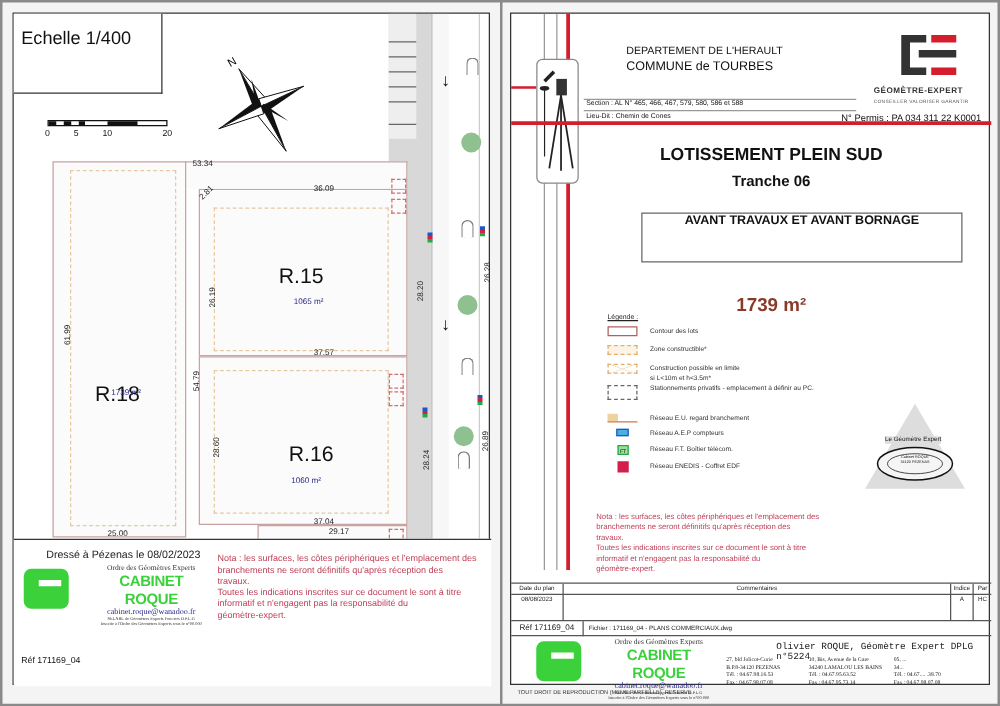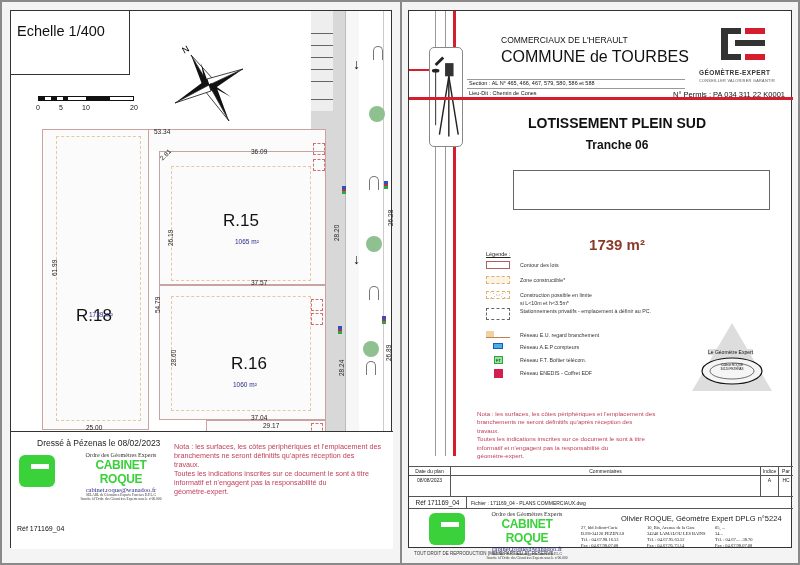--- a/index.html
+++ b/index.html
@@ -44,21 +44,21 @@
   .cab .mail { font-family: "Liberation Serif", serif; font-size: 6.5px; color: #2a2a8a; }
   .cab .small { font-family: "Liberation Serif", serif; font-size: 3.5px; }
   .ref-left { position: absolute; left: 6px; top: 99px; font-size: 7px; color: #111; }
   .nota { position: absolute; font-size: 7.2px; color: #c0415a; line-height: 9px; }
 
   
   .rail-line { position: absolute; background: #999; width: 1px; }
   .red-rail { position: absolute; background: #d41e2e; }
   .device-box { position: absolute; left: 20px; top: 36px; width: 34px; height: 100px; border: 1px solid #888; border-radius: 5px; background: #fff; }
   .hdr-dept { position: absolute; left: 92px; top: 24px; font-size: 8.5px; color: #111; }
-  .hdr-commune { position: absolute; left: 92px; top: 37px; font-size: 16px; color: #111; }
+  .hdr-commune { position: absolute; left: 92px; top: 37px; font-size: 10px; color: #111; }
   .hdr-line { position: absolute; height: 1px; background: #999; }
   .hdr-section, .hdr-lieu { position: absolute; left: 60px; font-size: 5.5px; color: #111; }
   .hdr-permis { position: absolute; right: 6px; top: 79px; font-size: 7.5px; color: #111; }
   .ge-logo { position: absolute; left: 310px; top: 15px; width: 50px; height: 35px; }
   .ge-title { position: absolute; left: 290px; top: 58px; font-size: 6.5px; font-weight: bold; color: #333; letter-spacing: 0.4px; }
   .ge-sub { position: absolute; left: 290px; top: 68px; font-size: 3.8px; color: #555; letter-spacing: 0.3px; }
   .red-band { position: absolute; left: 0; top: 86px; width: 384px; height: 3px; background: #d41e2e; }
   .title-lot { position: absolute; left: 0; width: 384px; text-align: center; color: #111; }
   .plan-box { position: absolute; left: 88px; top: 62px; width: 257px; height: 40px; border: 1px solid #666; text-align: center; color: #111; }
   .lot-num { position: absolute; left: 0; width: 384px; text-align: center; font-size: 15px; color: #8b3a2a; }
@@ -67,21 +67,21 @@
   .legend-title { position: absolute; left: 77px; top: 0; font-size: 5.5px; color: #222; text-decoration: underline; }
   .leg-row { position: absolute; left: 77px; display: flex; align-items: flex-start; }
   .leg-sym { width: 24px; height: 8px; margin-right: 10px; flex: none; }
   .leg-text { font-size: 5.3px; color: #333; line-height: 8px; }
   .ge-stamp { position: absolute; left: 281px; top: 70px; width: 84px; height: 72px; }
   .table-area { position: absolute; left: 0; width: 384px; font-size: 5px; color: #222; }
   .trow { position: absolute; left: 0; width: 384px; border-top: 1px solid #555; }
   .tcell { position: absolute; top: 0; border-right: 1px solid #555; text-align: center; }
   .footer-r { position: absolute; left: 0; width: 384px; }
   .addr { position: absolute; font-family: "Liberation Serif", serif; font-size: 4.5px; color: #222; line-height: 6px; }
-  .olivier { position: absolute; font-family: Liberation Sans, sans-serif; font-size: 7.5px; color: #222; padding-left: 40px; }
+  .olivier { position: absolute; font-family: Liberation Mono, monospace; font-size: 7.5px; color: #222; padding-left: 40px; }
   .copyright { position: absolute; left: 12px; top: 549px; font-size: 4.5px; color: #333; }
 </style>
 </head>
 <body>
 
 <div class="sheet" id="left-sheet">
   <div class="frame" id="left-frame">
     <div class="map">
 
       <div class="road" style="left:300px;top:0;width:34px;height:420px;"></div>
@@ -212,21 +212,21 @@
         <line x1="6" y1="16" x2="14" y2="8" stroke="#222" stroke-width="3"></line>
         <rect x="16" y="14" width="9" height="14" fill="#333"></rect>
         <line x1="20" y1="28" x2="10" y2="90" stroke="#222" stroke-width="1.5"></line>
         <line x1="20" y1="28" x2="20" y2="92" stroke="#222" stroke-width="1.5"></line>
         <line x1="20" y1="28" x2="30" y2="90" stroke="#222" stroke-width="1.5"></line>
         <ellipse cx="6" cy="22" rx="4" ry="2" fill="#222"></ellipse>
         <line x1="6" y1="22" x2="6" y2="80" stroke="#222" stroke-width="1"></line>
       </svg>
     </div>
 
-    <span class="hdr-dept">COMMERCIAUX DE L'HERAULT</span>
+    <span class="hdr-dept">DEPARTEMENT DE L'HERAULT</span>
     <span class="hdr-commune">COMMUNE  de TOURBES</span>
     <div class="hdr-line" style="left:58px;top:68px;width:218px;"></div>
     <span class="hdr-section" style="top:69px;">Section  : AL N° 465, 466, 467, 579, 580, 586 et 588</span>
     <div class="hdr-line" style="left:58px;top:77px;width:218px;"></div>
     <span class="hdr-lieu" style="top:79px;">Lieu-Dit : Chemin de Cones</span>
     <span class="hdr-permis">N° Permis :  PA 034 311 22 K0001</span>
 
     <svg class="ge-logo" viewBox="0 0 50 35">
       <path d="M2 2 H22 V8 H9 V28 H22 V34 H2 Z" fill="#333"></path>
       <rect x="26" y="2" width="20" height="6" fill="#d41e2e"></rect>
@@ -234,20 +234,21 @@
       <rect x="26" y="28" width="20" height="6" fill="#d41e2e"></rect>
     </svg>
     <span class="ge-title">GÉOMÈTRE-EXPERT</span>
     <span class="ge-sub">CONSEILLER VALORISER GARANTIR</span>
     <div class="red-band"></div>
 
     <div style="position:absolute;left:16px;top:97px;width:384px;height:180px;font-weight:bold;">
       <div class="title-lot" style="top:7px;font-size:14px;">LOTISSEMENT PLEIN SUD</div>
       <div class="title-lot" style="top:30px;font-size:12px;">Tranche 06</div>
       <div class="plan-box">
+        <div style="font-size:10px;">AVANT TRAVAUX ET AVANT BORNAGE</div>
       </div>
       <div class="lot-surf" style="top:128px;">1739 m²</div>
     </div>
 
     <div style="position:absolute;left:0;top:240px;width:384px;height:150px;">
       <span class="legend-title">Légende :</span>
       <div class="leg-row" style="top:10px;">
         <div class="leg-sym" style="border:1px solid #b06060;"></div>
         <span class="leg-text">Contour des lots</span>
       </div>

